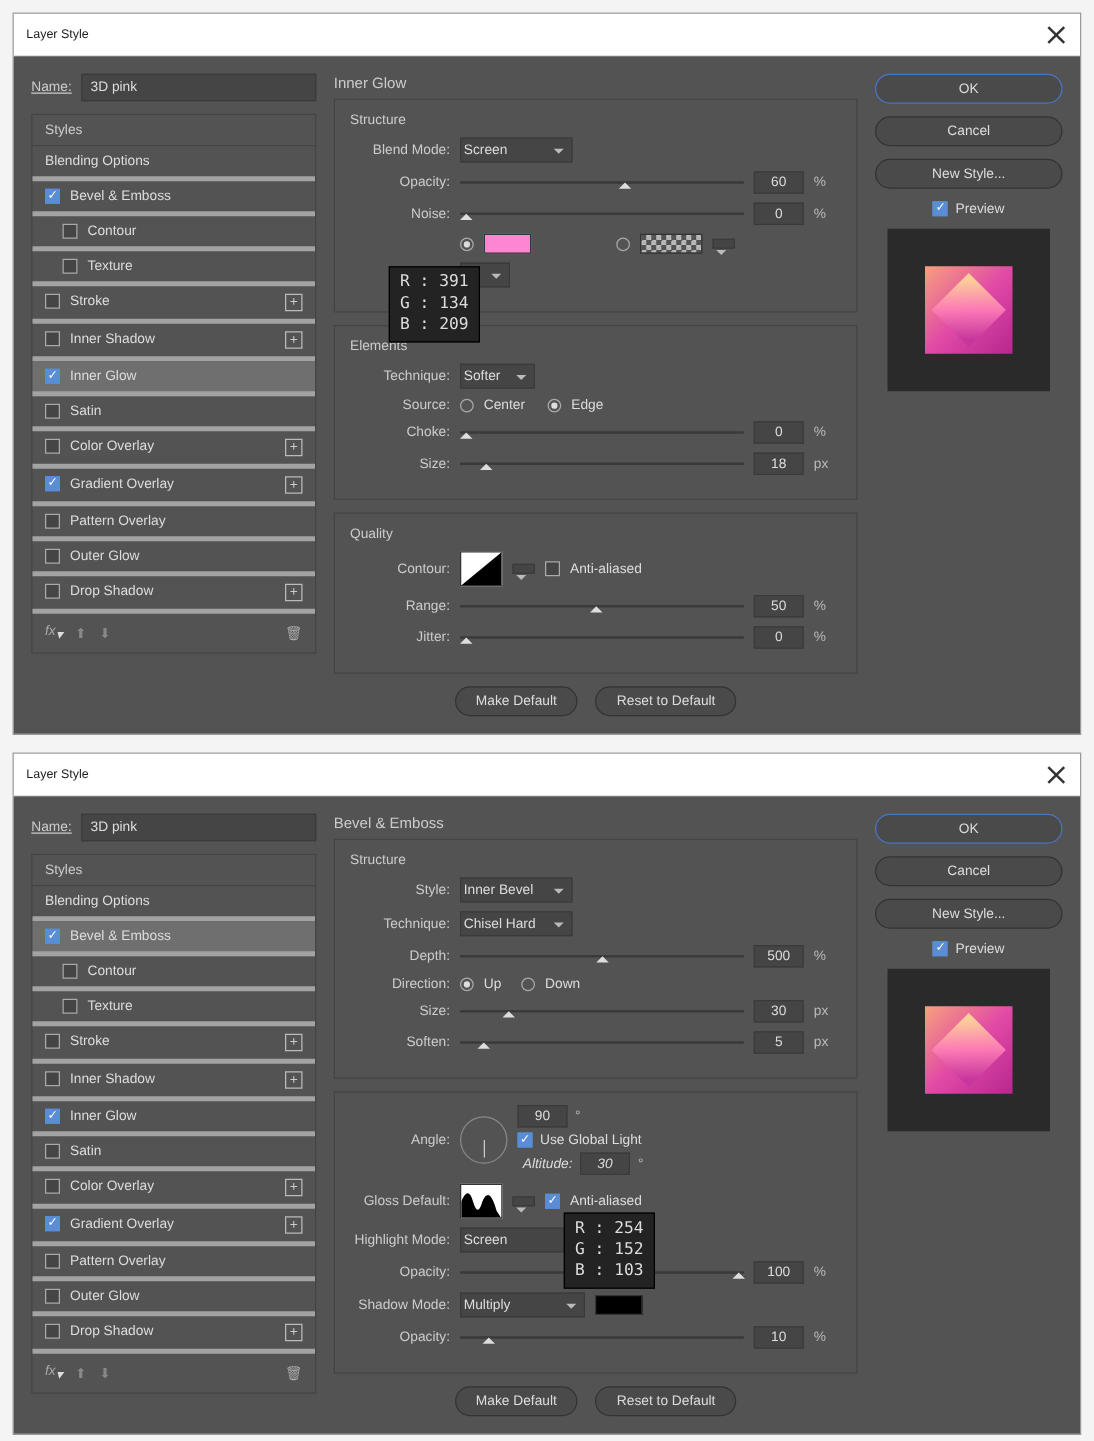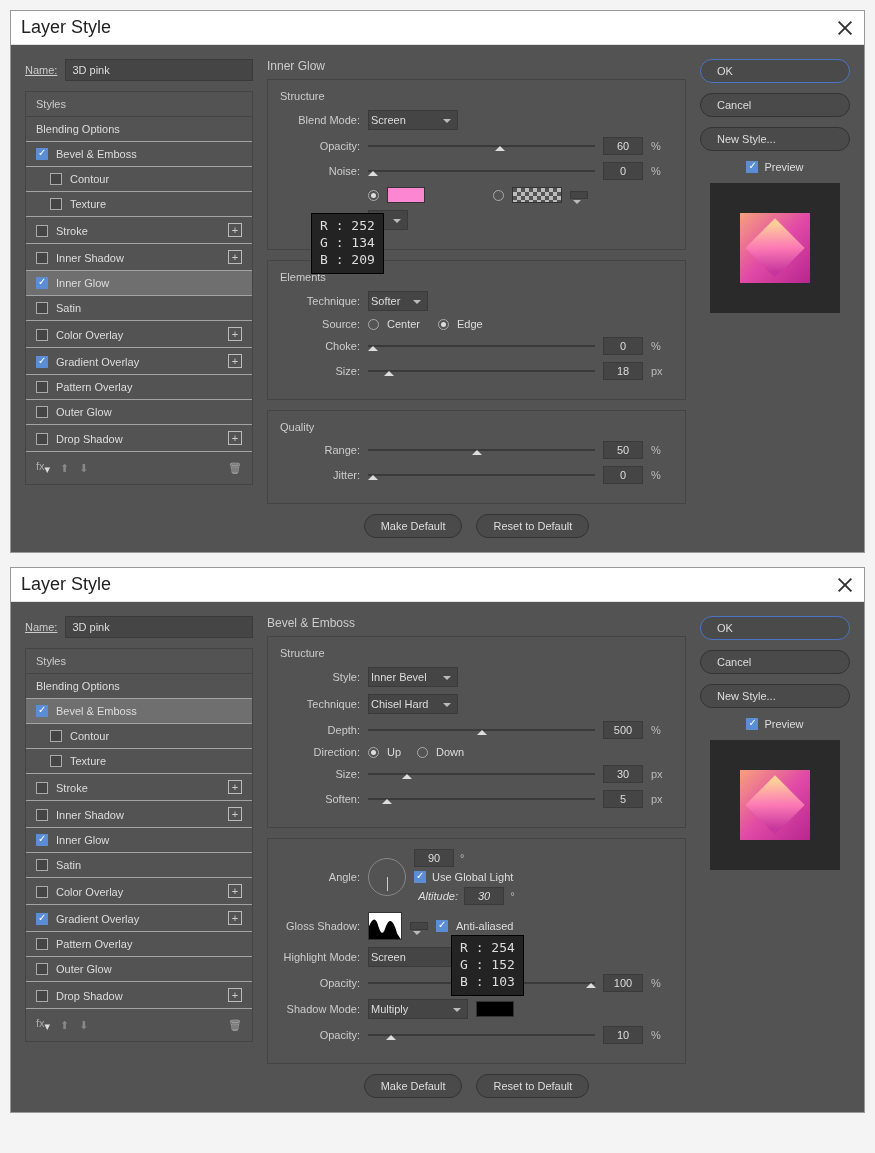--- a/index.html
+++ b/index.html
@@ -1,44 +1,44 @@
 <!DOCTYPE html>
 <html><head>
 <meta charset="utf-8">
 <style>
   * { box-sizing: border-box; margin: 0; padding: 0; font-family: -apple-system, "Segoe UI", Tahoma, sans-serif; }
   body { background:#f4f4f4; padding:10px; width:875px; }
   .dialog { background:#fff; border:1px solid #999; margin-bottom:14px; }
   .titlebar { display:flex; align-items:center; padding:6px 10px; border-bottom:1px solid #e0e0e0; height:34px; }
-  .titlebar .title { font-size:18px; color:#222; flex:1; }
+  .titlebar .title { font-size:10px; color:#222; flex:1; }
   .titlebar .close { width:18px; height:18px; position:relative; cursor:pointer; }
   .titlebar .close::before, .titlebar .close::after { content:""; position:absolute; left:8px; top:0; width:2px; height:18px; background:#333; }
   .titlebar .close::before { transform:rotate(45deg); }
   .titlebar .close::after  { transform:rotate(-45deg); }
 
   .body { background:#535353; color:#ddd; padding:14px; display:flex; gap:14px; }
   .body * { font-size:11px; color:#ddd; }
 
   .leftcol { width:228px; display:flex; flex-direction:column; }
   .namerow { display:flex; align-items:center; gap:8px; margin-bottom:10px; }
   .namerow label { color:#ccc;text-decoration:underline; }
   .namerow input { flex:1; background:#454545; border:1px solid #3a3a3a; color:#ddd; padding:4px 6px; }
 
   .stylepanel { background:#535353; border:1px solid #444; }
   .sp-head { padding:6px 10px; border-bottom:1px solid #444; color:#ccc; }
-  .sp-item { padding:6px 10px; display:flex; align-items:flex-end; gap:8px; border-bottom:1px solid #a3a3a3; cursor:pointer; position:relative; }
+  .sp-item { padding:6px 10px; display:flex; align-items:flex-start; gap:8px; border-bottom:4px solid #a3a3a3; cursor:pointer; position:relative; }
   .sp-item.sub { padding-left:24px; }
   .sp-item.selected { background:#6f6f6f; }
   .sp-item .add { margin-left:auto; width:14px; height:14px; border:1px solid #bbb; text-align:center; line-height:12px; color:#ccc; }
   .cb { width:12px; height:12px; border:1px solid #aaa; background:#454545; display:inline-block; position:relative; }
   .cb.on { background:#5a8dd6; border-color:#5a8dd6; }
   .cb.on::after { content:"✓"; color:#fff; font-size:10px; position:absolute; top:-2px; left:1px; }
 
   .sp-footer { display:flex; align-items:center; gap:10px; padding:8px 10px; }
-  .sp-footer .glyph { color:#aaa; }
+  .sp-footer .glyph { color:#aaa; font-style:italic; }
   .sp-footer .arrow { color:#888; }
   .sp-footer .trash { margin-left:auto; color:#aaa; }
 
   .midcol { flex:1; }
   .section-title { color:#ccc; margin-bottom:6px; font-size:12px; }
   .groupbox { border:1px solid #444; padding:10px 12px 12px; margin-bottom:10px; }
   .groupbox .gtitle { color:#ccc; margin-bottom:8px; }
   .row { display:flex; align-items:center; margin-bottom:7px; gap:8px; }
   .lbl { width:80px; text-align:right; color:#ccc; }
   .select { background:#454545; border:1px solid #3a3a3a; padding:3px 18px 3px 2px; color:#ddd; min-width:90px; position:relative; }
@@ -47,21 +47,21 @@
   .slider .track { position:absolute; left:0; right:0; top:6px; height:2px; background:#3a3a3a; }
   .slider .thumb { position:absolute; top:2px; width:0; height:0; border:5px solid transparent; border-bottom-color:#ddd; }
   .numbox { width:40px; background:#454545; border:1px solid #3a3a3a; text-align:center; color:#ddd; padding:2px; }
   .unit { color:#bbb; width:22px; }
   .radio { width:11px; height:11px; border:1px solid #aaa; border-radius:50%; display:inline-block; position:relative; }
   .radio.on::after { content:""; position:absolute; inset:2px; background:#ddd; border-radius:50%; }
   .swatch { width:38px; height:16px; border:1px solid #333; }
   .checker { background-image: linear-gradient(45deg,#bbb 25%,transparent 25%),linear-gradient(-45deg,#bbb 25%,transparent 25%),linear-gradient(45deg,transparent 75%,#bbb 75%),linear-gradient(-45deg,transparent 75%,#bbb 75%); background-size:8px 8px; background-position:0 0,0 4px,4px -4px,-4px 0; }
   .contour { width:34px; height:28px; background:#fff; position:relative; border:1px solid #333; }
   .contour svg { position:absolute; inset:0; }
-  .btn { background:#4a4a4a; border:1px solid #333; border-radius:14px; padding:5px 16px; color:#ddd; cursor:pointer; }
+  .btn { background:#4a4a4a; border:1px solid #333; border-radius:14px; padding:5px 16px; color:#ddd; cursor:pointer; text-align:center; }
   .btnrow { display:flex; gap:14px; justify-content:center; margin-top:1px; }
 
   .rightcol { width:150px; display:flex; flex-direction:column; gap:10px; align-items:stretch; }
   .rightcol .btn { width:100%; }
   .rightcol .btn.ok { border-color:#4a74c4; }
   .prevrow { display:flex; align-items:center; gap:6px; justify-content:center; }
   .previewbox { width:130px; height:130px; background:#2a2a2a; display:flex; align-items:center; justify-content:center; margin:0 auto; }
   .gem { width:70px; height:70px; position:relative; background:linear-gradient(135deg,#f7a07d,#e14aa6,#b7268f); }
   .gem::before { content:""; position:absolute; inset:14px; transform:rotate(45deg); background:linear-gradient(135deg,#ffd89a 10%,#ff7eb7 50%,#c6359c 90%); opacity:0.9; }
 
@@ -224,20 +224,31 @@
               <div class="track"></div>
               <div class="thumb" style="left:7%"></div>
             </div>
           <span class="numbox">18</span>
           <span class="unit">px</span>
           </div>
       </div>
       <div class="groupbox">
         <div class="gtitle">Quality</div>
         <div class="row">
+            <span class="lbl">Contour:</span>
+          <span class="contour">
+              <svg viewBox="0 0 34 28">
+                <polygon points="0,28 34,0 34,28" fill="#000"></polygon>
+              </svg>
+            </span>
+          <span class="select" style="min-width:10px;padding-right:14px"></span>
+          <span class="cb"></span>
+          <span>Anti-aliased</span>
+          </div>
+        <div class="row">
             <span class="lbl">Range:</span>
           <div class="slider">
               <div class="track"></div>
               <div class="thumb" style="left:46%"></div>
             </div>
           <span class="numbox">50</span>
           <span class="unit">%</span>
           </div>
         <div class="row">
             <span class="lbl">Jitter:</span>
@@ -262,21 +273,21 @@
       <div class="prevrow">
           <span class="cb on"></span>
           <span>Preview</span>
         </div>
       <div class="previewbox">
           <div class="gem"></div>
         </div>
     </div>
 
     <div class="tooltip tt-inner">
-      <div class="trow">R : 252</div>
+      <div class="trow">R : 391</div>
       <div class="trow">G : 134</div>
       <div class="trow">B : 209</div>
     </div>
   </div>
 </div>
 
 <div class="dialog">
   <div class="titlebar">
     <span class="title">Layer Style</span>
     <span class="close"></span>
@@ -416,21 +427,21 @@
               <span>Use Global Light</span>
               </div>
             <div style="display:flex;gap:6px;align-items:center;font-style:italic;">
               <span style="width:44px;text-align:right" class="disabled-off">Altitude:</span>
               <span class="numbox">30</span>
               <span class="unit">°</span>
               </div>
           </div>
         </div>
         <div class="row">
-            <span class="lbl">Gloss Shadow:</span>
+            <span class="lbl">Gloss Default:</span>
           <span class="contour">
               <svg viewBox="0 0 34 28">
                 <path d="M0,28 L0,14 Q6,0 10,14 Q14,28 18,14 Q24,0 30,22 L34,28 Z" fill="#000"></path>
               </svg>
             </span>
           <span class="select" style="min-width:10px;padding-right:14px"></span>
           <span class="cb on"></span>
           <span>Anti-aliased</span>
           </div>
         <div class="row">

